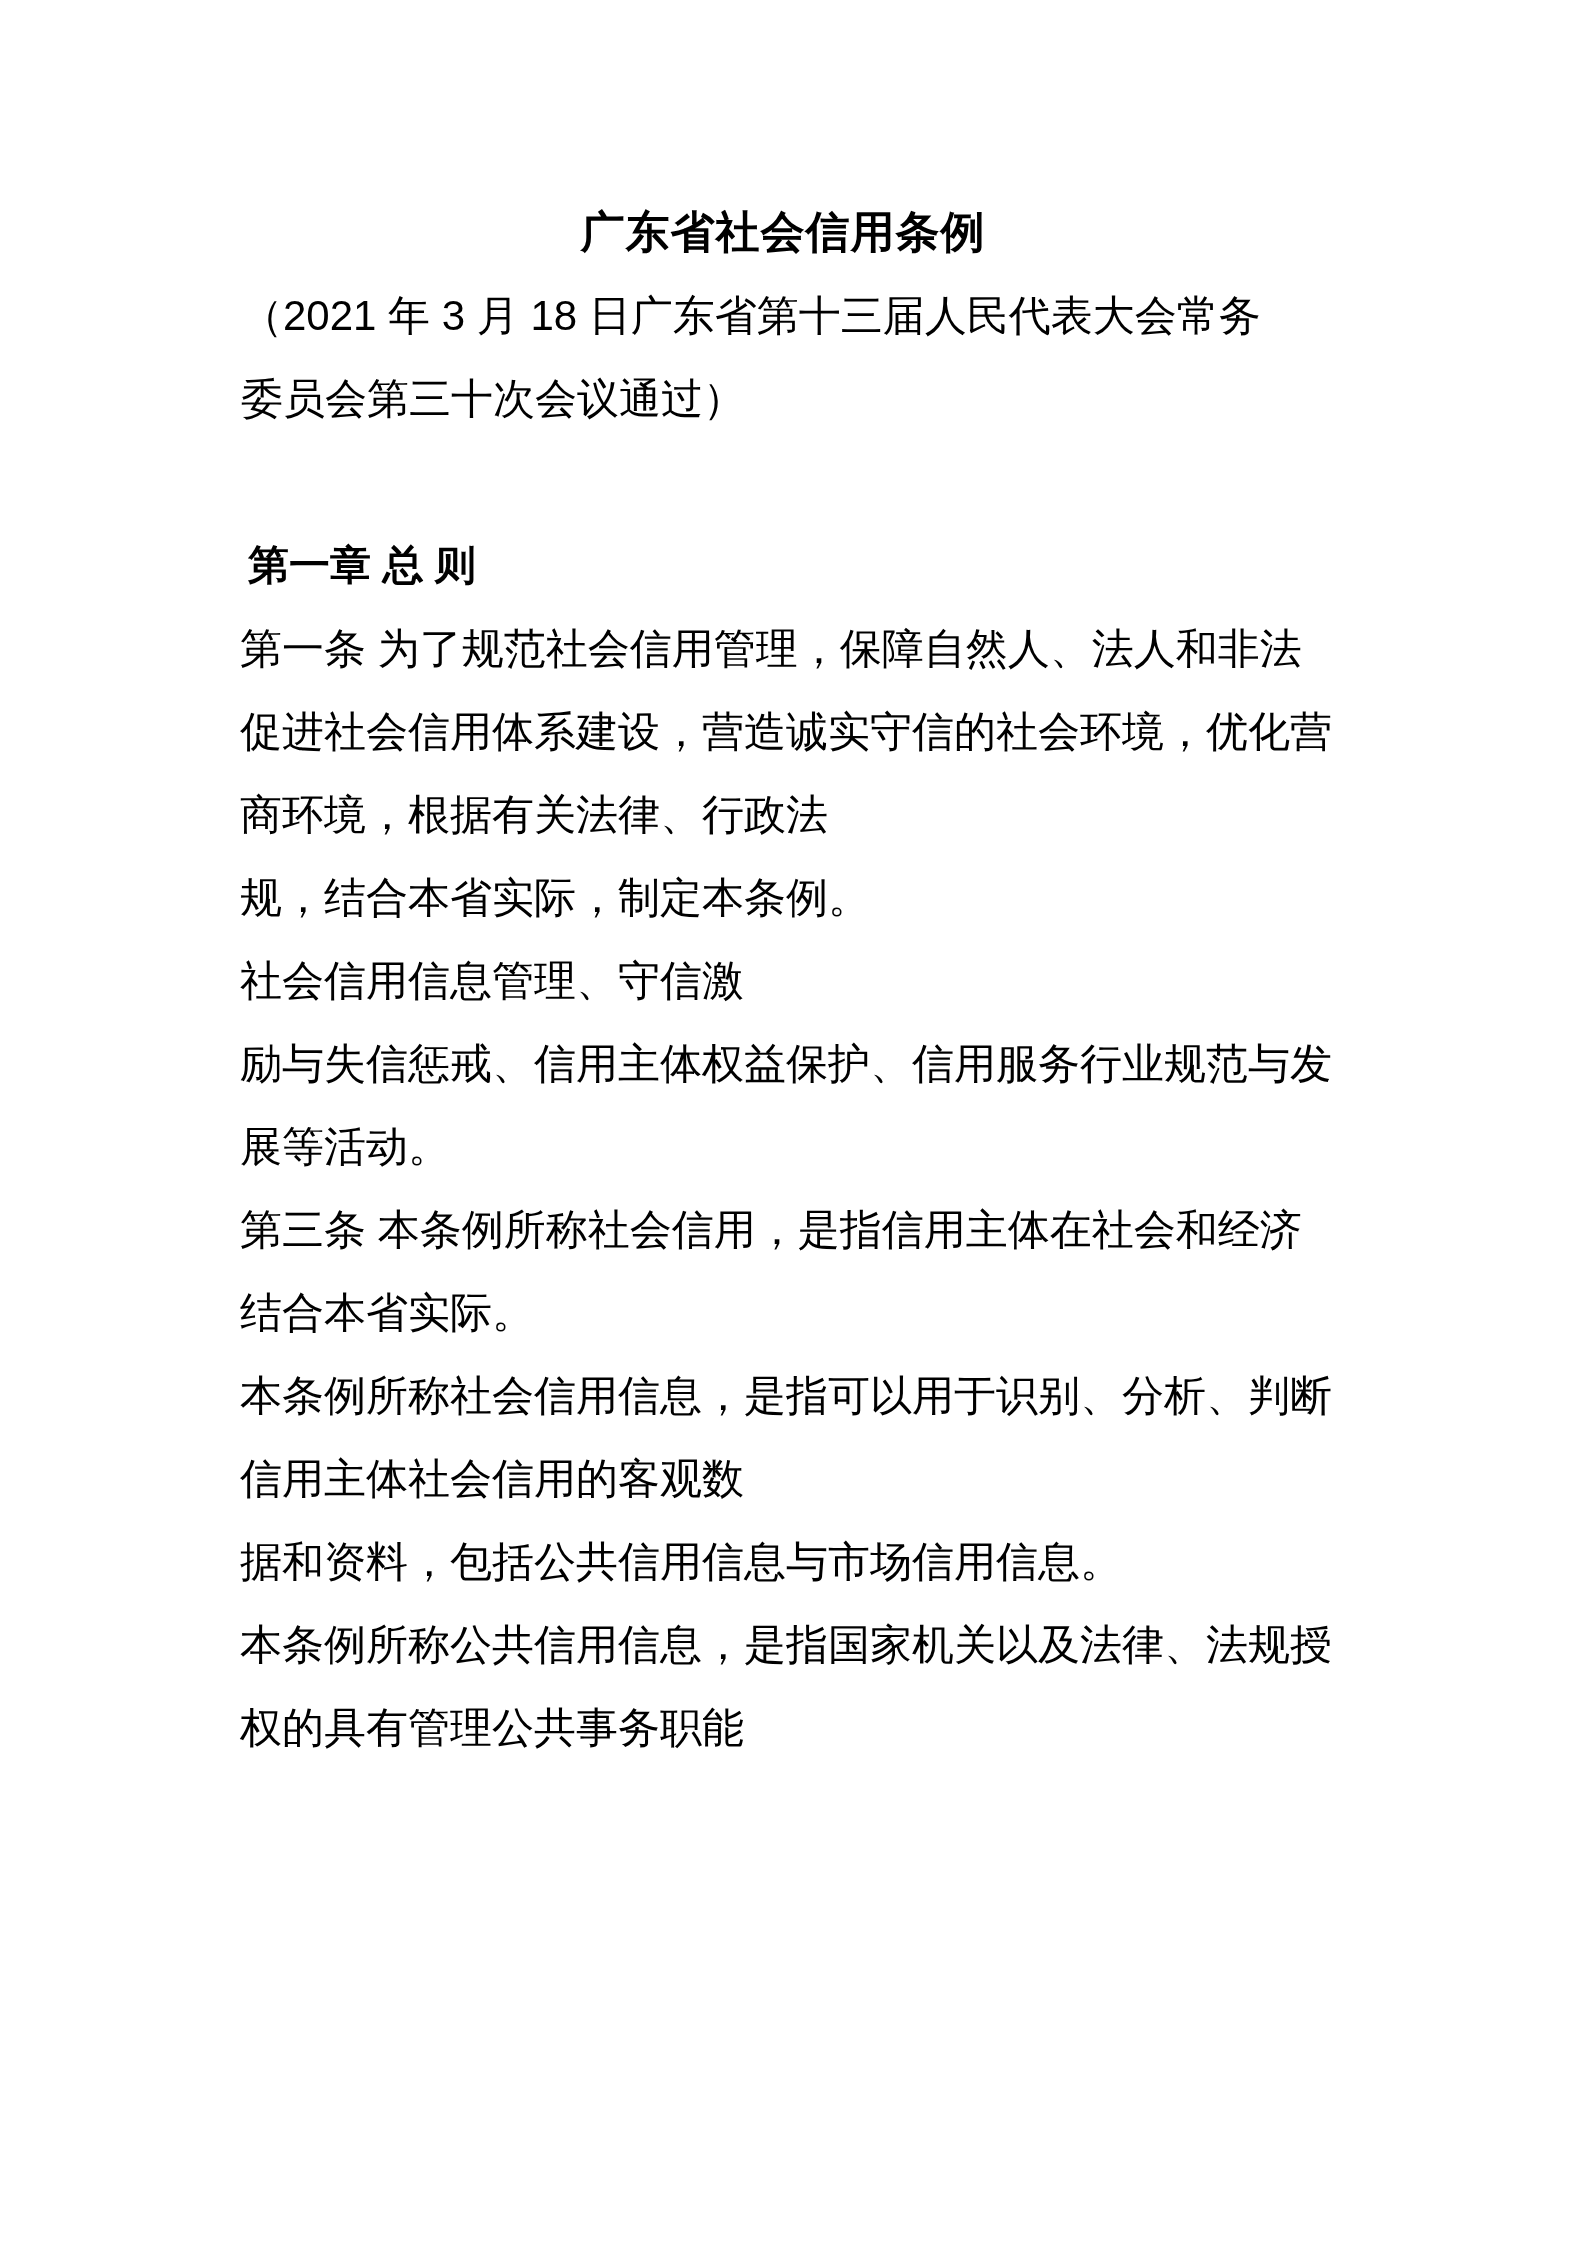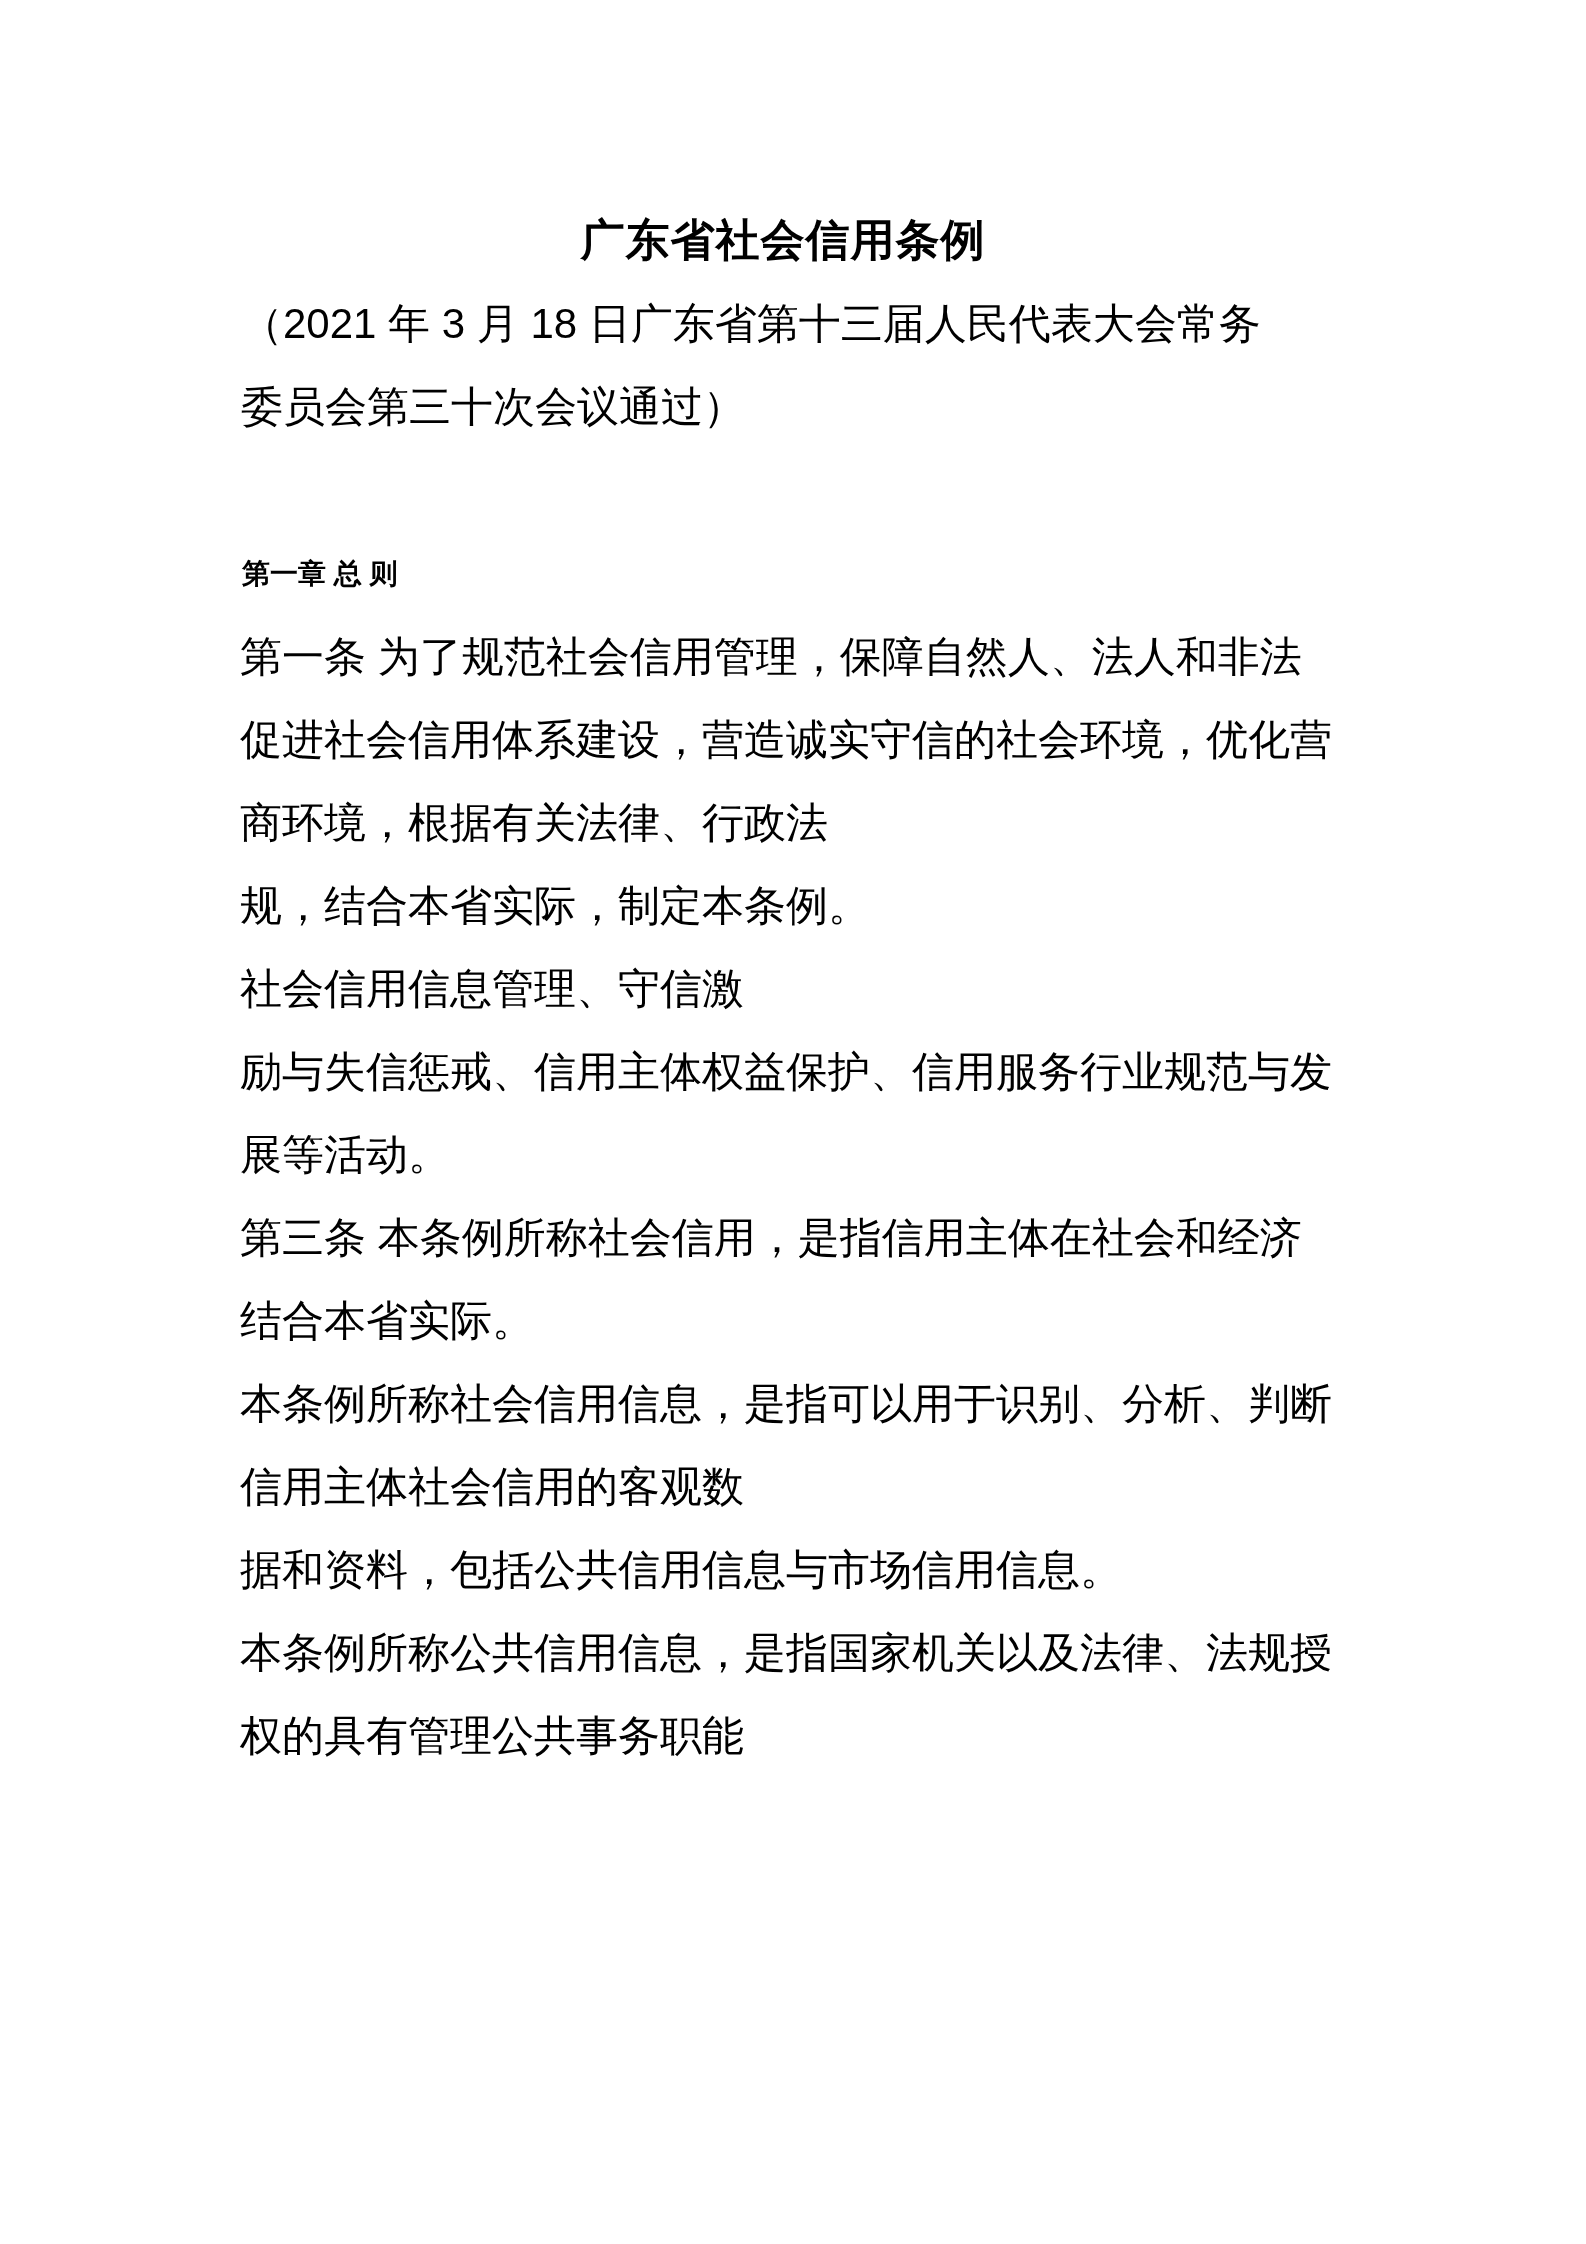--- a/index.html
+++ b/index.html
@@ -13,43 +13,43 @@
     height: 2244px;
     margin: 0 auto;
     background: #ffffff;
     color: #000000;
     font-family: "Liberation Sans", sans-serif;
     overflow: hidden;
   }
   .content {
     position: absolute;
     left: 240px;
-    top: 8px;
+    top: 0;
     width: 1086px;
   }
   .doc-title {
     margin: 0;
     padding-top: 190px;
     font-size: 44px;
     font-weight: 700;
     line-height: 83px;
     text-align: center;
     letter-spacing: 1px;
   }
   .enactment-note {
     margin: 1px;
   }
   .enactment-note .line {
     font-size: 42px;
     line-height: 83px;
     white-space: pre;
   }
   .chapter-heading {
-    margin: 84px 0 0 2px;
-    font-size: 28px;
+    margin: 84px 0 0 8px;
+    font-size: 41px;
     font-weight: 700;
     line-height: 83px;
     white-space: pre;
   }
   .body-text {
     margin: 0;
   }
   .body-text .line {
     font-size: 42px;
     line-height: 83px;

